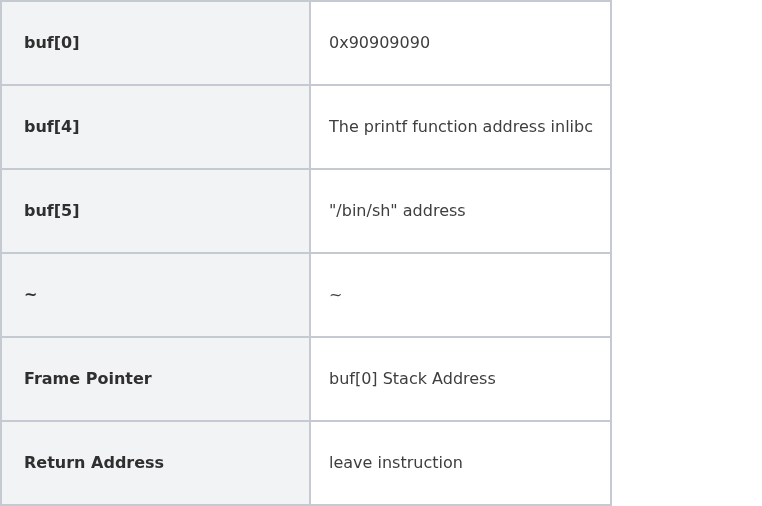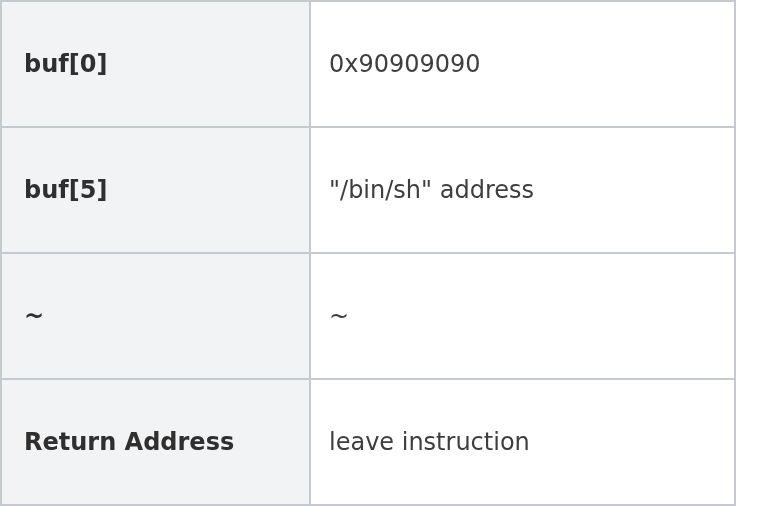--- a/index.html
+++ b/index.html
@@ -4,26 +4,26 @@
 <style>
   html, body {
     margin: 0;
     padding: 0;
     background: #ffffff;
     width: 762px;
     height: 506px;
     overflow: hidden;
   }
   table.stack-table {
-    width: 736px;
+    width: 612px;
     height: 506px;
     border-collapse: collapse;
     table-layout: fixed;
     font-family: "DejaVu Sans", "Liberation Sans", sans-serif;
-    font-size: 24px;
+    font-size: 16px;
   }
   table.stack-table th,
   table.stack-table td {
     border: 2px solid #c5c9d1;
     height: 70px;
     vertical-align: middle;
     line-height: 1.2;
     white-space: nowrap;
     overflow: hidden;
   }
@@ -46,25 +46,33 @@
 </head>
 <body>
 
 <table class="stack-table">
   <tbody>
     <tr>
       <th>buf[0]</th>
       <td>0x90909090</td>
     </tr>
     <tr>
+      <th>buf[4]</th>
+      <td>The printf function address inlibc</td>
+    </tr>
+    <tr>
       <th>buf[5]</th>
       <td>"/bin/sh" address</td>
     </tr>
     <tr>
       <th>~</th>
       <td>~</td>
+    </tr>
+    <tr>
+      <th>Frame Pointer</th>
+      <td>buf[0] Stack Address</td>
     </tr>
     <tr>
       <th>Return Address</th>
       <td>leave instruction</td>
     </tr>
   </tbody>
 </table>
 
 </body></html>

